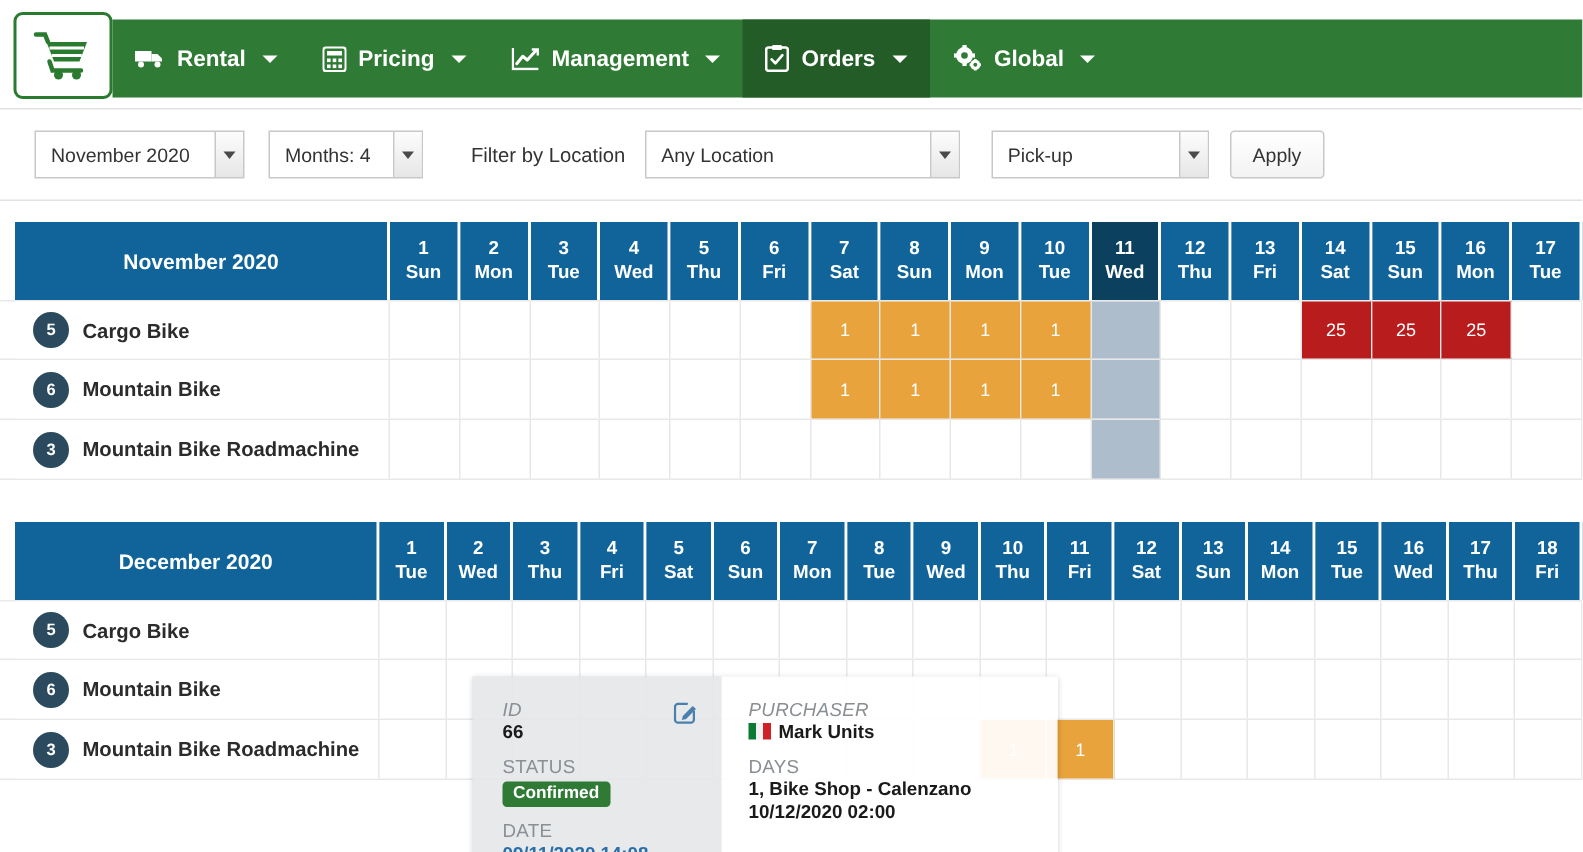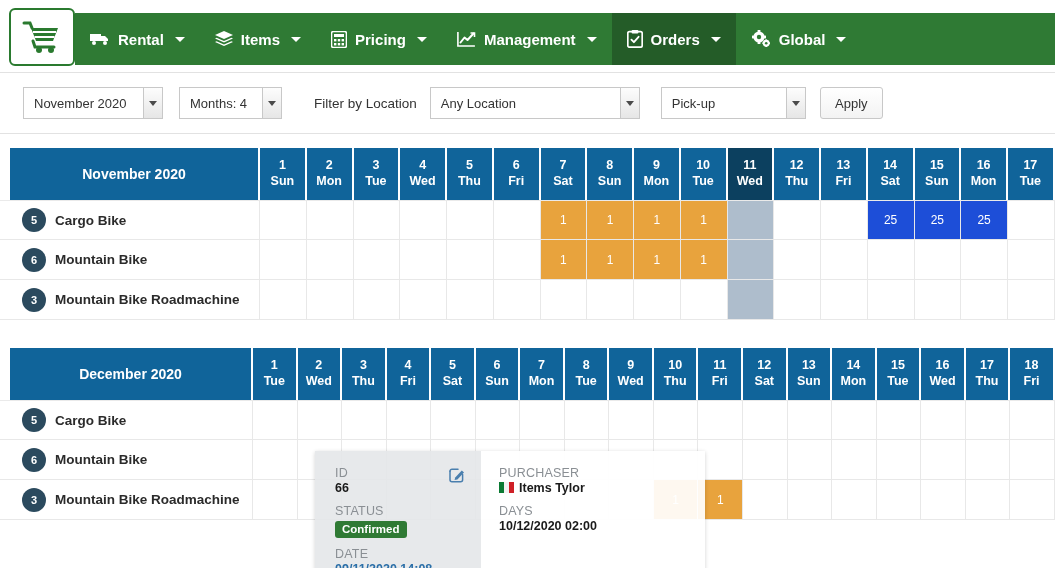--- a/index.html
+++ b/index.html
@@ -167,21 +167,21 @@
     flex: 0 0 auto;
   }
   .row-name { font-size: 13.5px; font-weight: bold; color: #2b2b2b; white-space: nowrap; }
   .cell {
     border-right: 1px solid #e8e8e8;
     display: flex; align-items: center; justify-content: center;
     font-size: 12px; color: #ffffff;
     flex: 0 0 auto;
   }
   .cell.booked    { background: #e8a33d; }
-  .cell.overdue   { background: #1d4ed8; }
+  .cell.overdue   { background: #b91c1c; }
   .cell.unavail   { background: #aebdcc; }
   .sep { height: 14px; background: #ffffff; }
   
   .tooltip {
     position: absolute;
     left: 315px; top: 303px;
     width: 390px; height: 209px;
     display: flex;
     box-shadow: 0 1px 4px rgba(0,0,0,0.18);
     z-index: 40;
@@ -197,21 +197,21 @@
     width: 224px;
     background: rgba(255,255,255,0.92);
     padding: 15px 16px 0 18px;
   }
   .tt-lbl {
     color: #8a8f94;
     font-size: 12.5px;
     letter-spacing: .2px;
     margin-top: 9px;
   }
-  .tt-lbl.first { margin-top: 0; }
+  .tt-lbl.first { margin-top: 0; font-style: italic; }
   .tt-val {
     color: #1a1a1a;
     font-size: 12.5px;
     font-weight: bold;
     margin-top: 1px;
   }
   .tt-val.link { color: #2b6fa8; font-weight: bold; }
   .tt-edit {
     position: absolute;
     right: 16px; top: 16px;
@@ -257,31 +257,20 @@
             <path d="M0 2h11v7H0z" fill="#fff"></path>
             <path d="M11 4h4l3 3v2h-7z" fill="#fff"></path>
             <circle cx="4" cy="11" r="2" fill="#fff"></circle>
             <circle cx="15" cy="11" r="2" fill="#fff"></circle>
           </svg>
       </span>
       <span>Rental</span>
       <span class="caret"></span>
     </div>
 
-    <div class="nav-item">
-      <span class="nav-ico">
-        <svg width="18" height="16" viewBox="0 0 18 16">
-            <path d="M9 0 18 4 9 8 0 4z" fill="#fff"></path>
-            <path d="M9 10 1.6 6.7 0 7.5 9 11.5 18 7.5 16.4 6.7z" fill="#fff"></path>
-            <path d="M9 13.5 1.6 10.2 0 11 9 15 18 11 16.4 10.2z" fill="#fff"></path>
-          </svg>
-      </span>
-      <span>Items</span>
-      <span class="caret"></span>
-    </div>
 
     <div class="nav-item">
       <span class="nav-ico">
         <svg width="16" height="17" viewBox="0 0 16 17">
             <rect x="0.5" y="0.5" width="15" height="16" rx="2" fill="none" stroke="#fff" stroke-width="1.6"></rect>
             <rect x="3" y="3" width="10" height="3" fill="#fff"></rect>
             <rect x="3" y="8" width="2.4" height="2.4" fill="#fff"></rect>
             <rect x="6.8" y="8" width="2.4" height="2.4" fill="#fff"></rect>
             <rect x="10.6" y="8" width="2.4" height="2.4" fill="#fff"></rect>
             <rect x="3" y="12" width="2.4" height="2.4" fill="#fff"></rect>
@@ -674,20 +663,21 @@
       <div class="tt-lbl first">ID</div>
       <div class="tt-val">66</div>
       <div class="tt-lbl">STATUS</div>
       <div><span class="badge-confirmed">Confirmed</span></div>
       <div class="tt-lbl">DATE</div>
       <div class="tt-val link">09/11/2020 14:08</div>
     </div>
     <div class="tt-right">
       <div class="tt-lbl first">PURCHASER</div>
       <div class="tt-val">
-        <span class="flag"></span><span>Items Tylor</span>
+        <span class="flag"></span><span>Mark Units</span>
       </div>
       <div class="tt-lbl">DAYS</div>
+      <div class="tt-val">1, Bike Shop - Calenzano</div>
       <div class="tt-val">10/12/2020 02:00</div>
 
     </div>
   </div>
 </div>
 
 </body></html>

